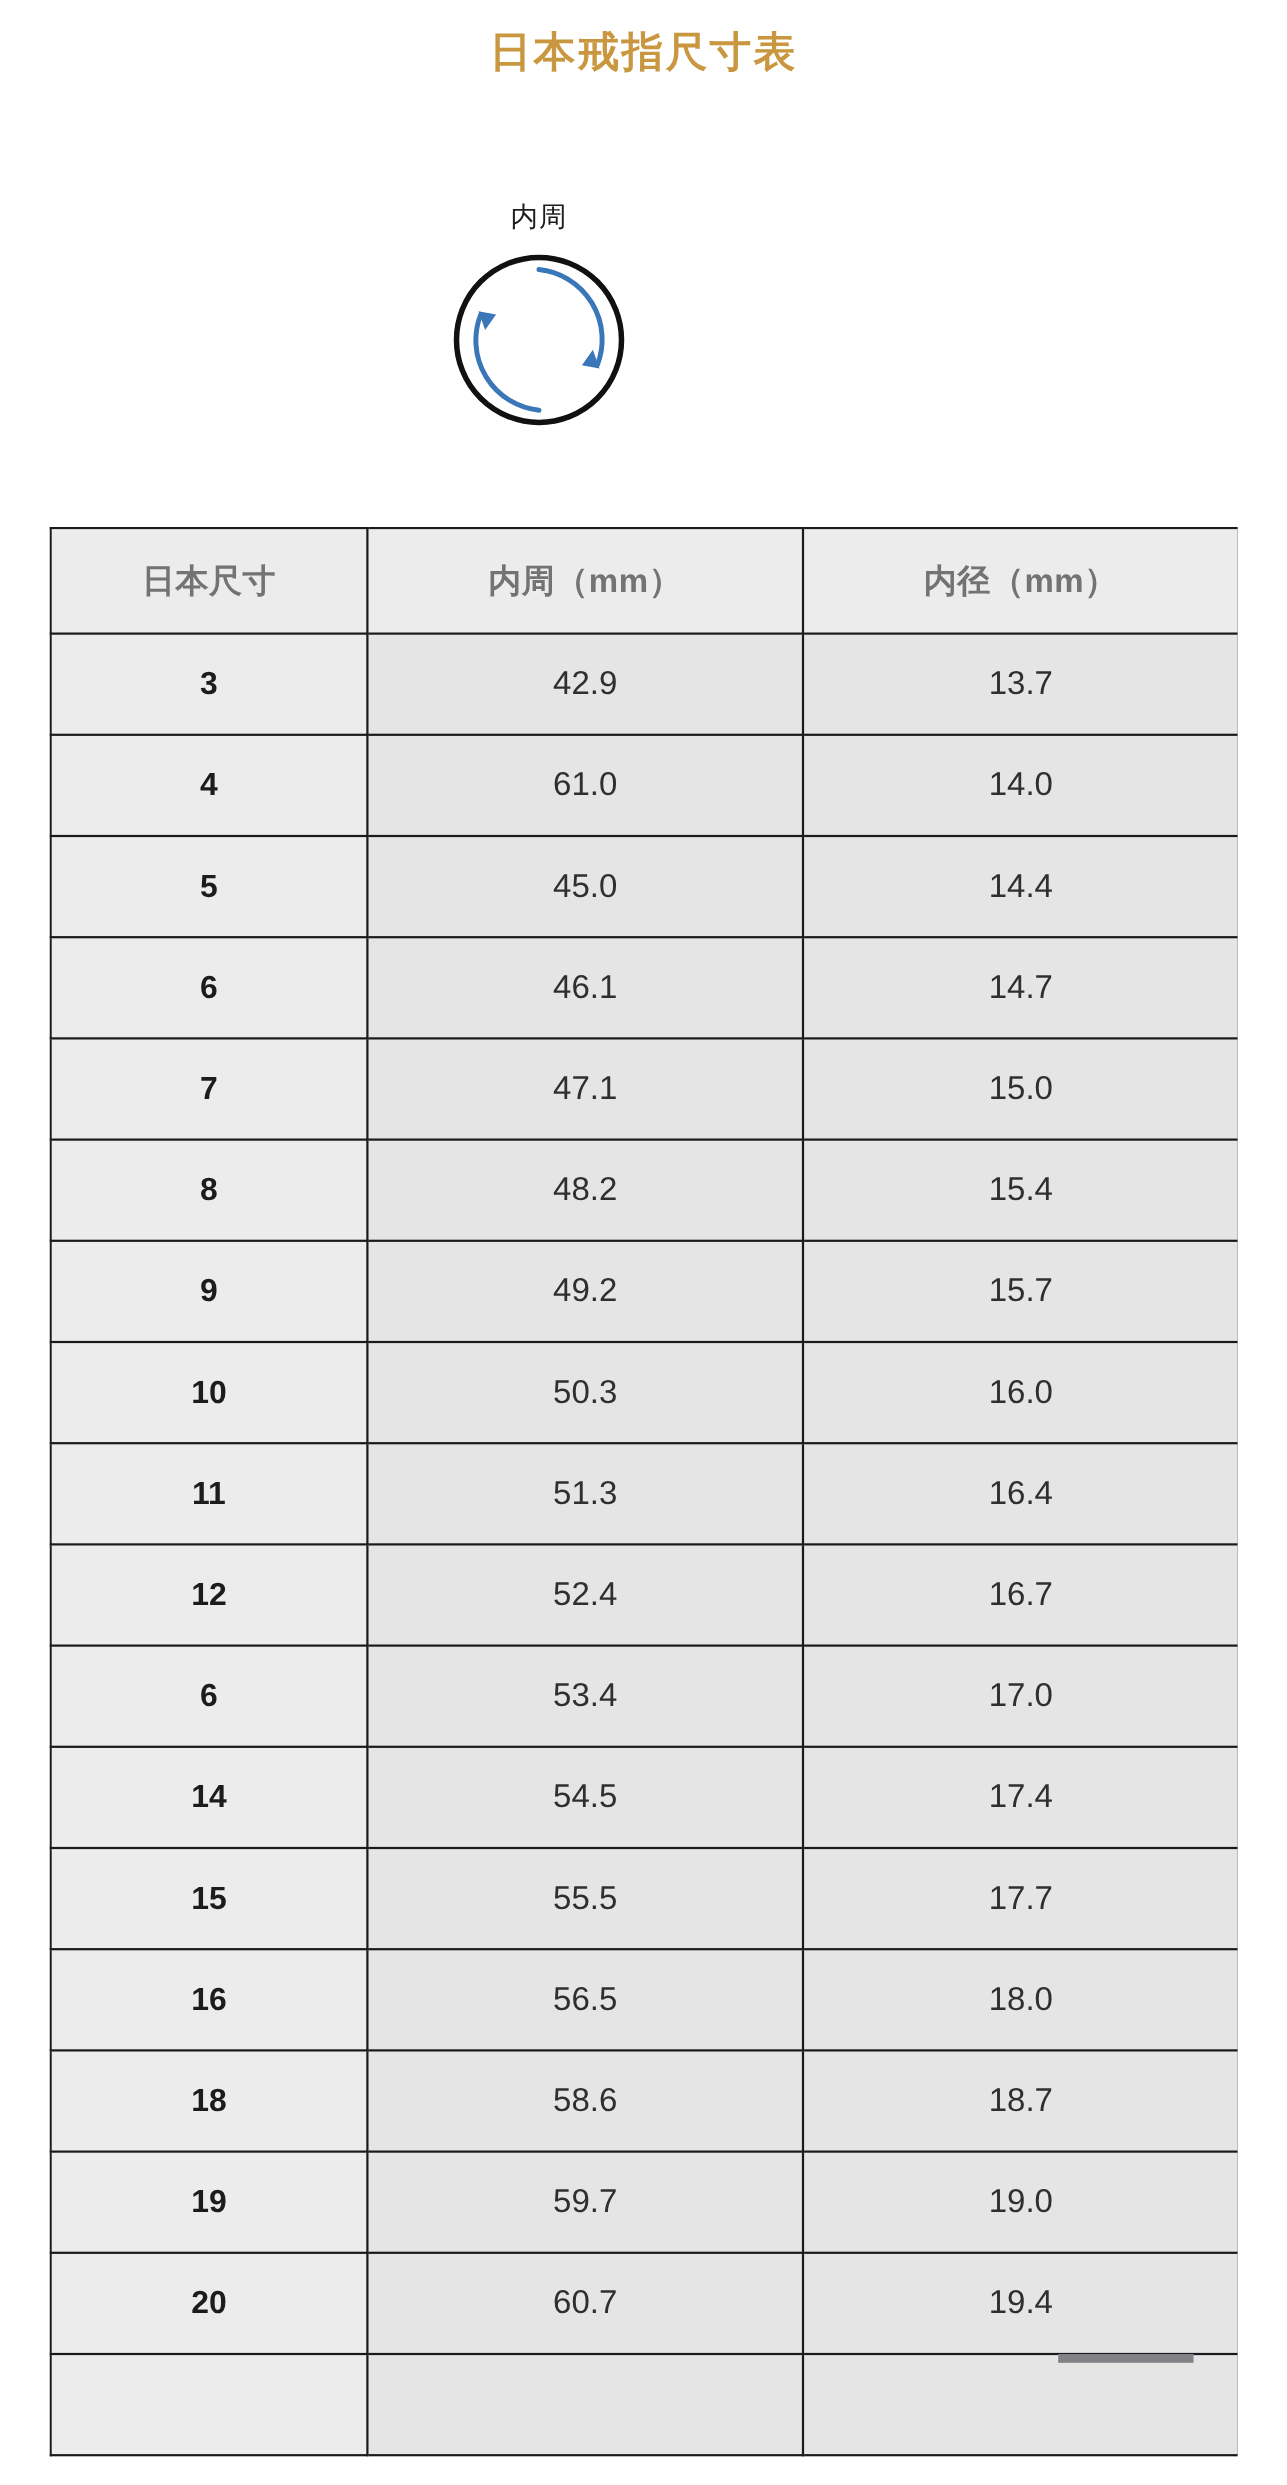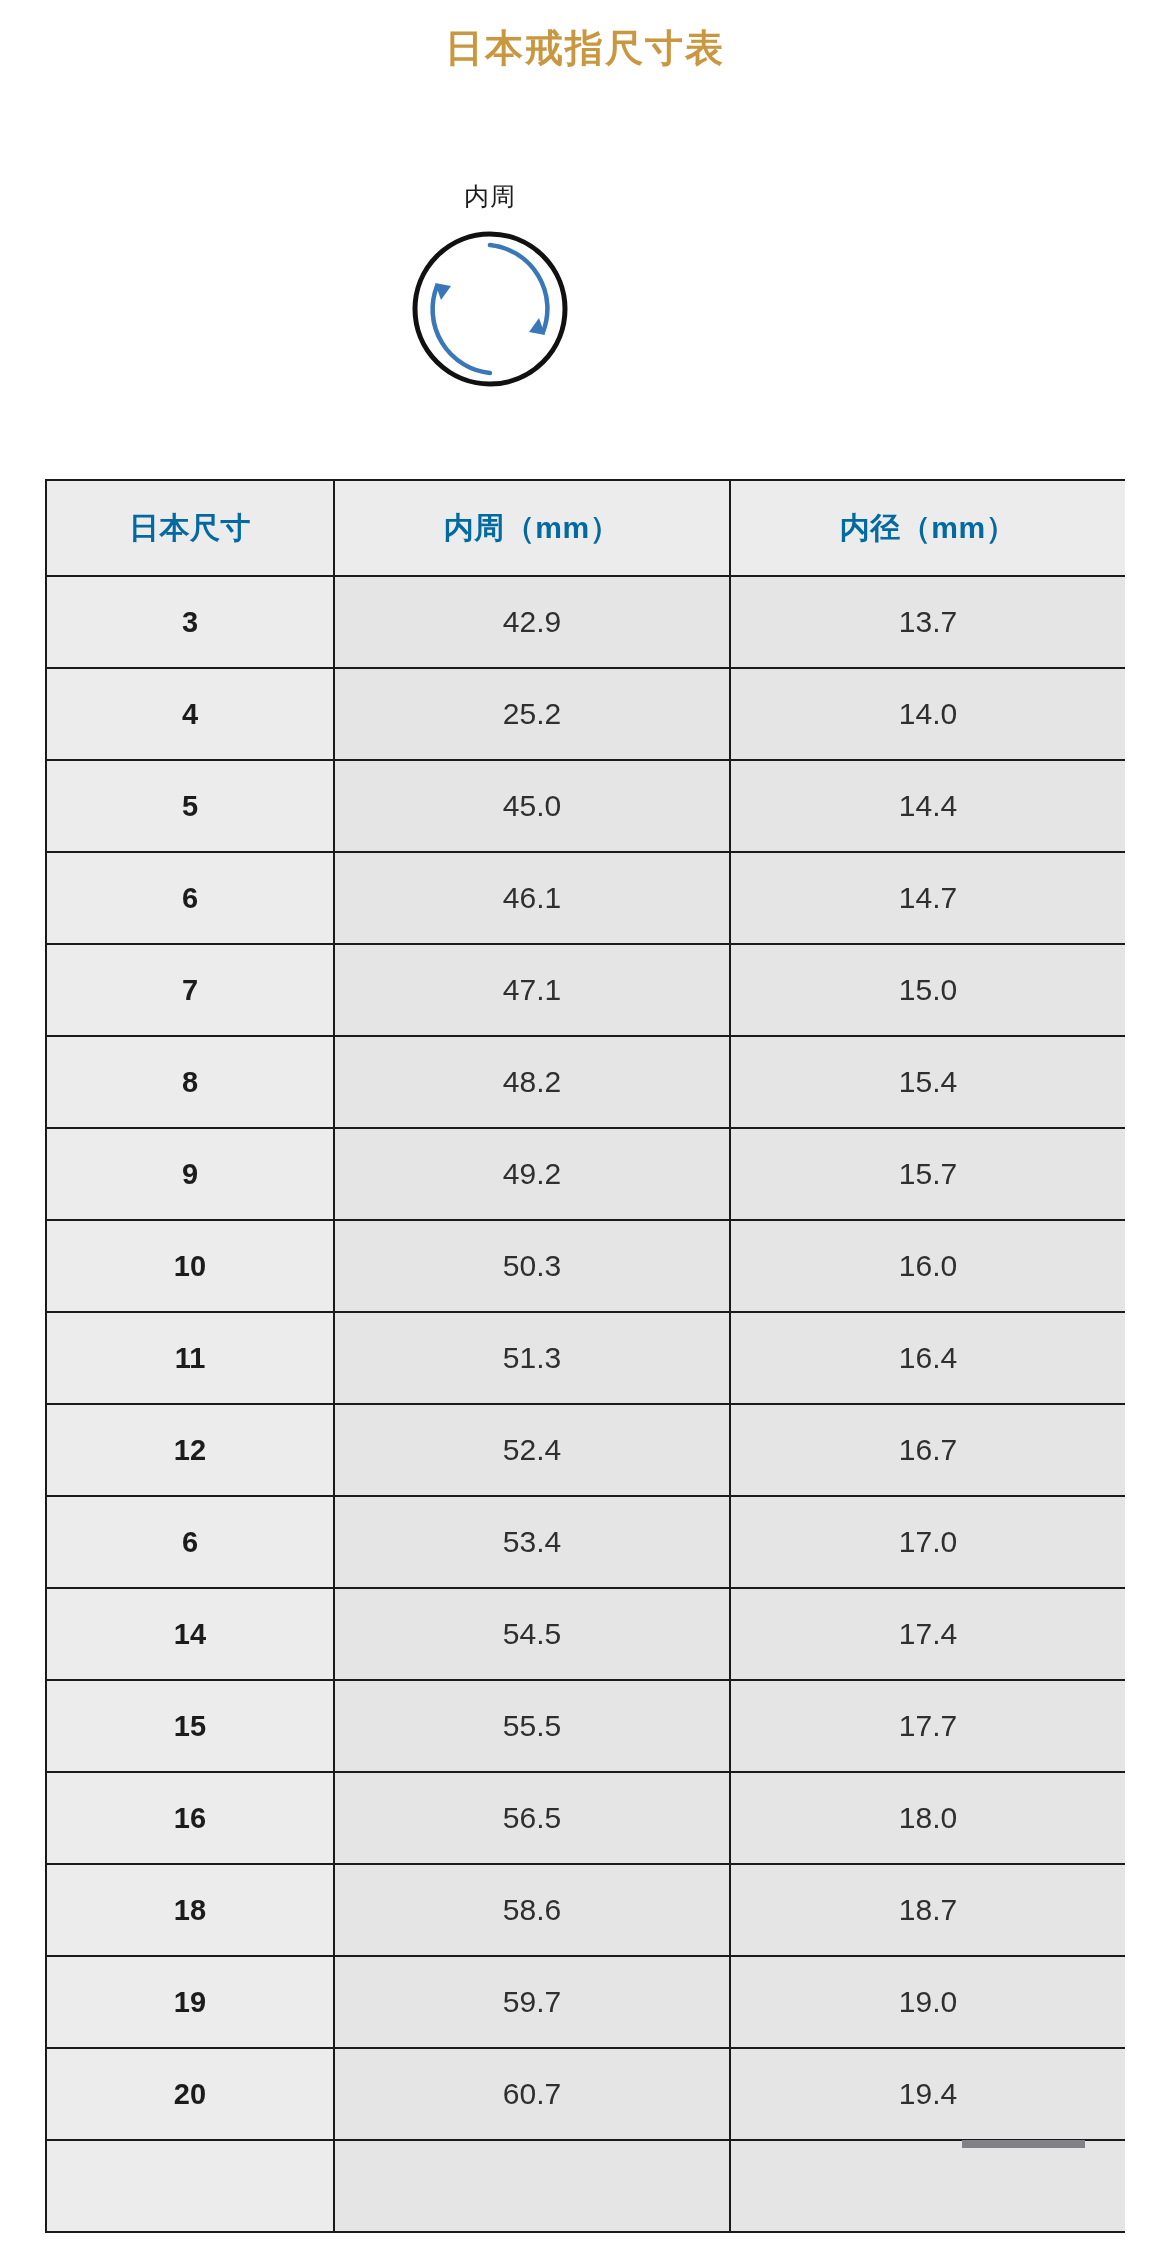--- a/index.html
+++ b/index.html
@@ -81,21 +81,21 @@
 
   table.size-table th,
   table.size-table td {
     border: 2px solid #1a1a1a;
     text-align: center;
     vertical-align: middle;
     height: 92px;
   }
   table.size-table thead th {
     background: #ececec;
-    color: #0369a1;
+    color: #737373;
     font-size: 30px;
     font-weight: 700;
     letter-spacing: 0.5px;
     height: 96px;
   }
   table.size-table tbody td.col-size {
     background: #ececec;
     color: #1c1c1c;
     font-size: 29px;
     font-weight: 700;
@@ -156,21 +156,21 @@
         </tr>
       </thead>
       <tbody>
         <tr>
           <td class="col-size">3</td>
           <td class="col-val">42.9</td>
           <td class="col-val">13.7</td>
         </tr>
         <tr>
           <td class="col-size">4</td>
-          <td class="col-val">25.2</td>
+          <td class="col-val">61.0</td>
           <td class="col-val">14.0</td>
         </tr>
         <tr>
           <td class="col-size">5</td>
           <td class="col-val">45.0</td>
           <td class="col-val">14.4</td>
         </tr>
         <tr>
           <td class="col-size">6</td>
           <td class="col-val">46.1</td>

